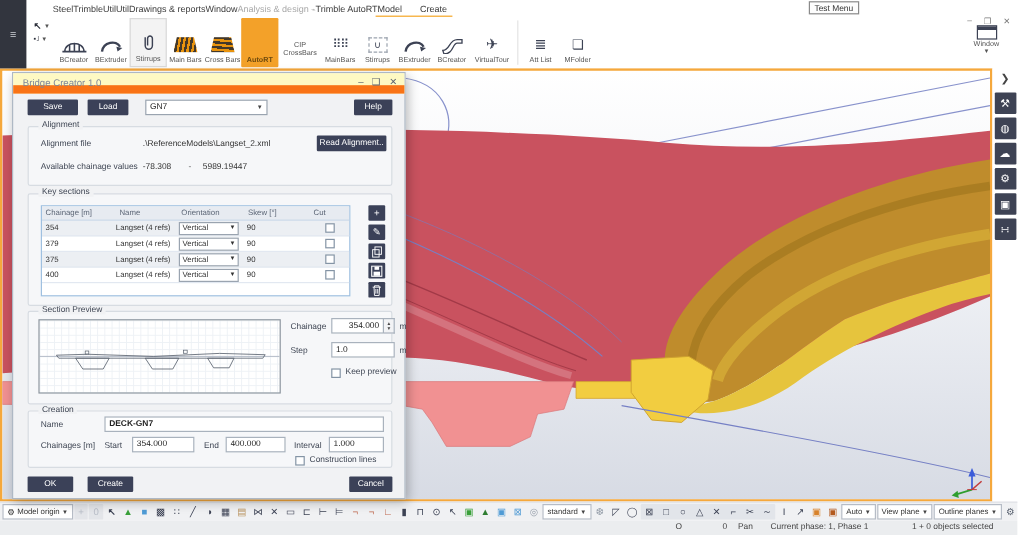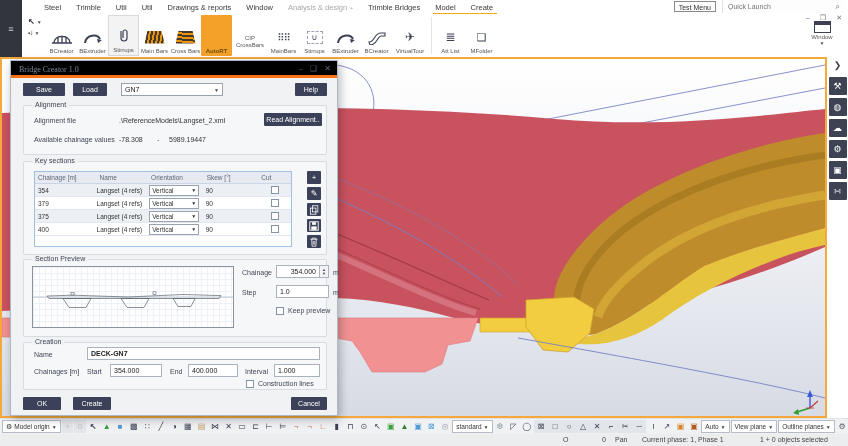--- a/index.html
+++ b/index.html
@@ -1,21 +1,21 @@
 <!DOCTYPE html>
 <html><head>
 <meta charset="utf-8">
 <style>
   * { margin:0; padding:0; box-sizing:border-box; }
   html,body { width:848px; height:446px; overflow:hidden; font-family:"Liberation Sans",sans-serif; background:#fff; }
   #app { position:relative; width:848px; height:446px; background:#fff; }
 
   
   #menubar { position:absolute; left:0; top:0; width:848px; height:14px; background:#fff; }
-  .menu-items { position:absolute; left:44px; top:0; height:14px; display:flex; align-items:center; gap:15px; }
+  .menu-items { position:absolute; left:44px; top:0; height:14px; display:flex; align-items:center; }
   .menu-item { font-size:7.5px; color:#3a3a3a; white-space:nowrap; cursor:default; }
   .menu-item.dim { color:#a8a8a8; }
   .menu-group { position:relative; display:flex; gap:15px; }
   .menu-group::after { content:""; position:absolute; left:-2px; right:-4px; bottom:-3px; height:2px; background:#f5a623; }
   .testmenu-btn { position:absolute; right:132px; top:1px; height:11px; line-height:9px; padding:1px 4px; font-size:7px; color:#333; border:1px solid #8a8a8a; background:#fdfdfd; }
   .quicklaunch { position:absolute; right:4px; top:0; width:122px; height:13px; border-left:1px solid #e0e0e0; background:#fdfdfd; display:flex; align-items:center; }
   .quicklaunch input { flex:1; border:0; outline:0; background:transparent; font-size:7px; color:#666; padding-left:5px; font-family:"Liberation Sans",sans-serif; }
   .quicklaunch .mag { font-size:8px; color:#555; padding-right:4px; }
 
   
@@ -46,21 +46,21 @@
   #viewport { position:absolute; left:0; top:57px; width:827px; height:361px; border:2px solid #f5a83c; background:#fff; }
   #viewport svg { display:block; width:100%; height:100%; }
 
   
   #sidepane { position:absolute; left:827px; top:57px; width:21px; height:361px; background:#fff; display:flex; flex-direction:column; align-items:center; padding-top:3px; gap:3px; }
   #sidepane .chev { font-size:9px; color:#444; height:14px; }
   .sp-btn { width:18px; height:18px; background:#3e4354; color:#fff; font-size:9px; display:flex; align-items:center; justify-content:center; border-radius:1px; }
 
   
   #dialog { position:absolute; left:10px; top:60px; width:328px; height:356px; background:#f1f2f4; border:1px solid #aeb8c4; box-shadow:2px 3px 9px rgba(0,0,0,.28); z-index:10; }
-  .dlg-title { position:absolute; left:0; top:0; right:0; height:17px; background:#000000; border-bottom:3px solid #f97316;font-family:Liberation Serif, serif; }
+  .dlg-title { position:absolute; left:0; top:0; right:0; height:17px; background:#fef9c3; border-bottom:7px solid #f97316; }
   .dlg-title .t { position:absolute; left:8px; top:4px; font-size:8px; color:#7c8598; }
   .dlg-title .ic { position:absolute; top:3px; font-size:8px; color:#5b6270; }
   .btn-navy { position:absolute; height:13px; background:#3b4158; color:#fff; font-size:7px; text-align:center; line-height:13px; border-radius:1px; cursor:default; }
   .grp { position:absolute; border:1px solid #d7dce2; border-radius:2px; background:#f6f7f9; }
   .grp-legend { position:absolute; top:-5px; left:8px; padding:0 3px; background:#f1f2f4; font-size:7px; color:#3f4654; }
   .lbl { position:absolute; font-size:7px; color:#3f4654; white-space:nowrap; }
   .val { position:absolute; font-size:7px; color:#333; white-space:nowrap; }
   .tin { position:absolute; height:13px; border:1px solid #a9b2bd; background:#fff; font-size:7px; color:#222; padding:0 3px; font-family:"Liberation Sans",sans-serif; }
   .combo { position:absolute; height:13px; border:1px solid #9aa4b0; background:#fff; font-size:7px; color:#222; display:flex; align-items:center; justify-content:space-between; padding:0 3px; }
   .combo .caret { font-size:5px; color:#444; }
@@ -99,31 +99,27 @@
 
   <div id="menubar">
     <div class="menu-items">
       <span class="menu-item">Steel</span>
       <span class="menu-item">Trimble</span>
       <span class="menu-item">Util</span>
       <span class="menu-item">Util</span>
       <span class="menu-item">Drawings &amp; reports</span>
       <span class="menu-item">Window</span>
       <span class="menu-item dim"><span>Analysis &amp; design</span> <span style="font-size:6px;">⌁</span></span>
-      <span class="menu-item">Trimble Bridges</span>
+      <span class="menu-item">Trimble AutoRT</span>
       <span class="menu-group">
         <span class="menu-item">Model</span>
         <span class="menu-item">Create</span>
       </span>
     </div>
     <div class="testmenu-btn">Test Menu</div>
-    <div class="quicklaunch">
-      <input placeholder="Quick Launch" style="">
-      <span class="mag">⌕</span>
-    </div>
   </div>
 
   <div id="appmenu-strip">
       <span>≡</span>
     </div>
   <div id="ribbon">
     <div class="winctrl">
       <span>–</span>
       <span>❐</span>
       <span>✕</span>

